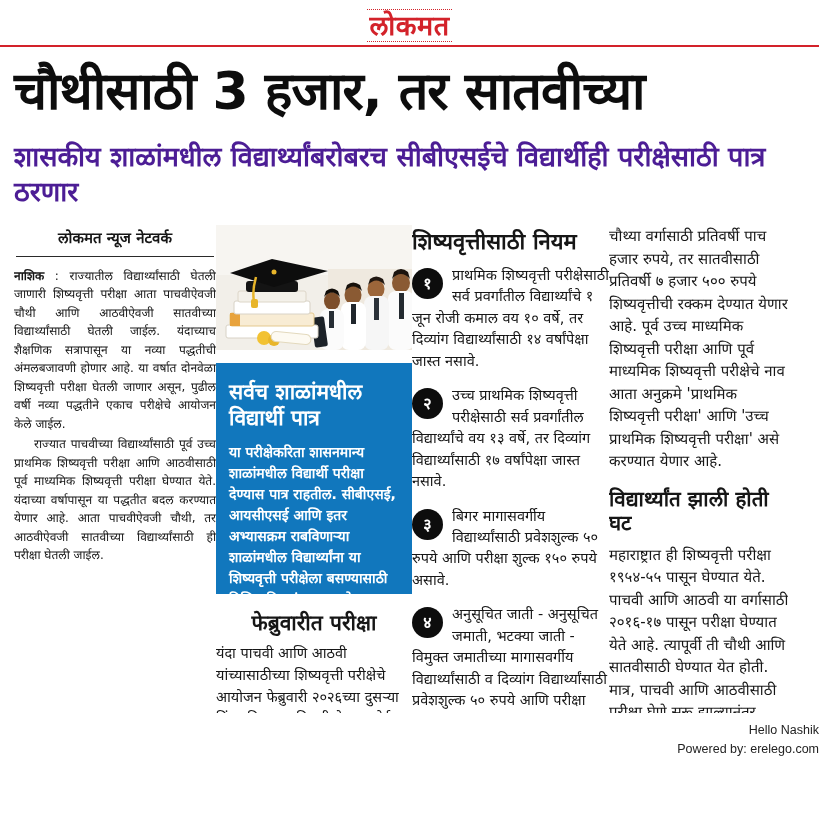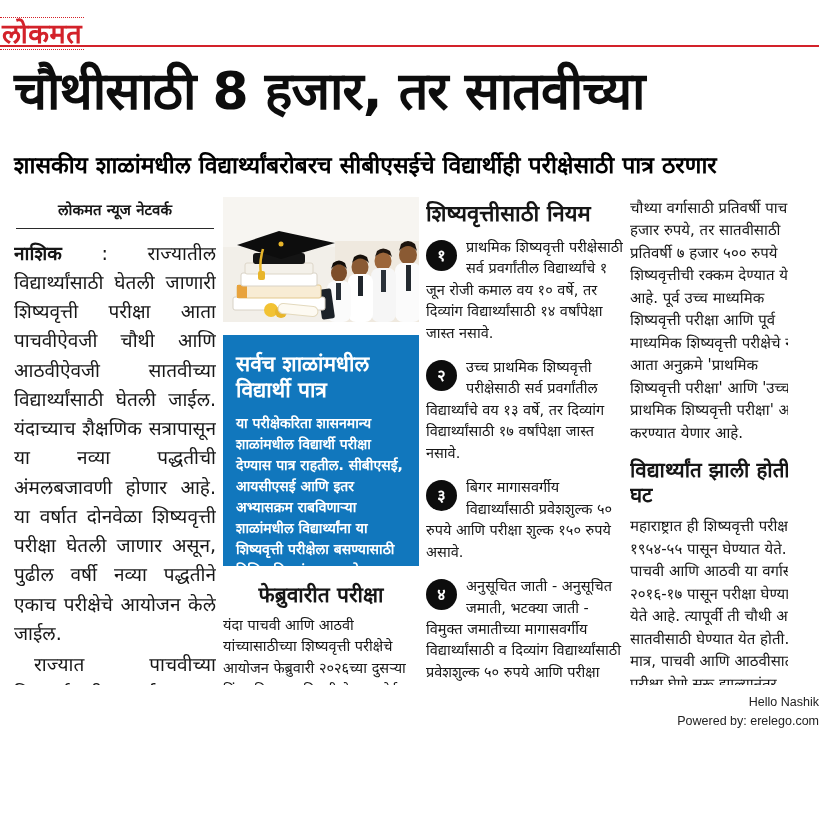--- a/index.html
+++ b/index.html
@@ -3,38 +3,38 @@
 <meta charset="utf-8">
 <style>
   * { margin:0; padding:0; box-sizing:border-box; }
   html,body { background:#ffffff; }
   body {
     width:819px; height:823px; margin:0 auto; position:relative;
     font-family:"DejaVu Sans","Liberation Sans",sans-serif;
     color:#161616; overflow:hidden;
   }
   
-  .masthead { padding-top:17px; border-bottom:2px solid #d3222a; height:47px; }
+  .masthead { text-align:center; padding-top:9px; border-bottom:2px solid #d3222a; height:47px; }
   .logo { display:inline-block; color:#d3222a; font-size:27px; font-weight:800; letter-spacing:0.5px;
           border-top:1px dotted #d3222a; border-bottom:1px dotted #d3222a; padding:0 2px; line-height:1.15; }
   
   .head-wrap { padding:8px 14px 0 14px; }
   .headline { font-size:52px; font-weight:800; line-height:1.42; letter-spacing:-1px; color:#0d0d0d; }
-  .subheadline { font-size:23px; font-weight:600; color:#000000; margin-top:22px; line-height:1.3; }
+  .subheadline { font-size:27px; font-weight:600; color:#4c1d95; margin-top:10px; line-height:1.3; }
   
   .cols {
     margin:16px 31px 0 14px; display:grid;
-    grid-template-columns:202px 196px 197px 180px; column-gap:7px;
+    grid-template-columns:202px 196px 197px 180px; 
     height:488px; overflow:hidden;
   }
   .col { overflow:hidden; }
   
   .byline { text-align:center; font-size:15px; font-weight:700; padding:2px 0 9px 0;
             border-bottom:1.5px solid #2a2a2a; margin:0 2px 10px 2px; }
-  .story p { font-size:19px; line-height:1.54; text-align:justify; margin-bottom:2px; }
+  .story p { font-size:12px; line-height:1.54; text-align:justify; margin-bottom:2px; }
   .story p + p { text-indent:20px; }
   .dateline { font-weight:800; }
   
   .photo { width:100%; height:125px; display:block; background:#f1eee8; }
   .bluebox { background:#1177bd; color:#ffffff; margin-top:13px; padding:16px 13px 14px 13px;
              height:231px; overflow:hidden; }
   .bluebox h3 { font-size:21px; font-weight:800; line-height:1.25; margin-bottom:10px; }
   .bluebox p { font-size:14px; font-weight:600; line-height:1.5; }
   .febsec { margin-top:14px; }
   .febsec h3 { font-size:21px; font-weight:800; margin-bottom:7px;text-align:center; }
@@ -54,21 +54,21 @@
 </style>
 </head>
 <body>
 
 <header class="masthead">
   <span class="logo">लोकमत</span>
 </header>
 
 <section class="head-wrap">
   <h1 class="headline">
-    <span>चौथीसाठी 8 हजार, तर सातवीच्या</span><br>
+    <span>चौथीसाठी 3 हजार, तर सातवीच्या</span><br>
   </h1>
   <h2 class="subheadline">शासकीय शाळांमधील विद्यार्थ्यांबरोबरच सीबीएसईचे विद्यार्थीही परीक्षेसाठी पात्र ठरणार</h2>
 </section>
 
 <main class="cols">
 
   <div class="col story">
     <div class="byline">लोकमत न्यूज नेटवर्क</div>
     <p><span class="dateline">नाशिक</span> <span>: राज्यातील विद्यार्थ्यांसाठी घेतली जाणारी शिष्यवृत्ती परीक्षा आता पाचवीऐवजी चौथी आणि आठवीऐवजी सातवीच्या विद्यार्थ्यांसाठी घेतली जाईल. यंदाच्याच शैक्षणिक सत्रापासून या नव्या पद्धतीची अंमलबजावणी होणार आहे. या वर्षात दोनवेळा शिष्यवृत्ती परीक्षा घेतली जाणार असून, पुढील वर्षी नव्या पद्धतीने एकाच परीक्षेचे आयोजन केले जाईल.</span></p>
     <p>राज्यात पाचवीच्या विद्यार्थ्यांसाठी पूर्व उच्च प्राथमिक शिष्यवृत्ती परीक्षा आणि आठवीसाठी पूर्व माध्यमिक शिष्यवृत्ती परीक्षा घेण्यात येते. यंदाच्या वर्षापासून या पद्धतीत बदल करण्यात येणार आहे. आता पाचवीऐवजी चौथी, तर आठवीऐवजी सातवीच्या विद्यार्थ्यांसाठी ही परीक्षा घेतली जाईल.</p>

